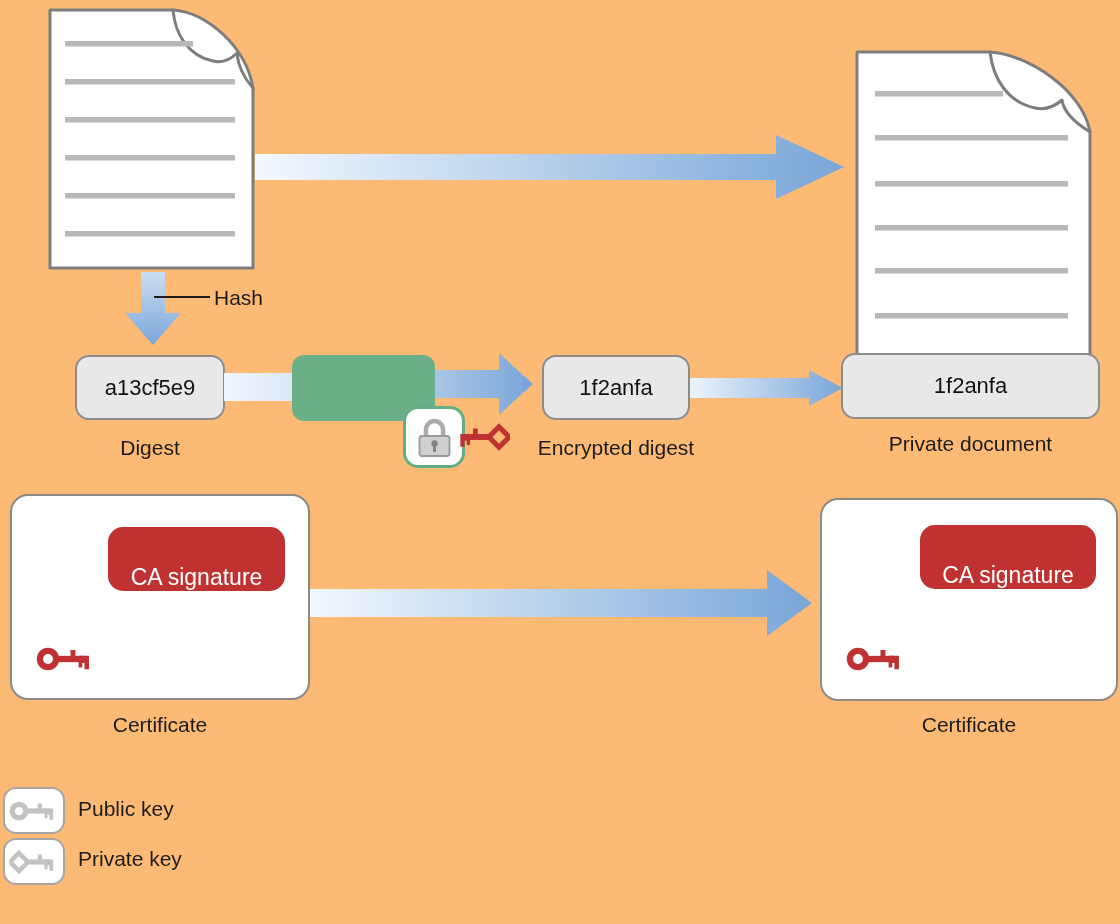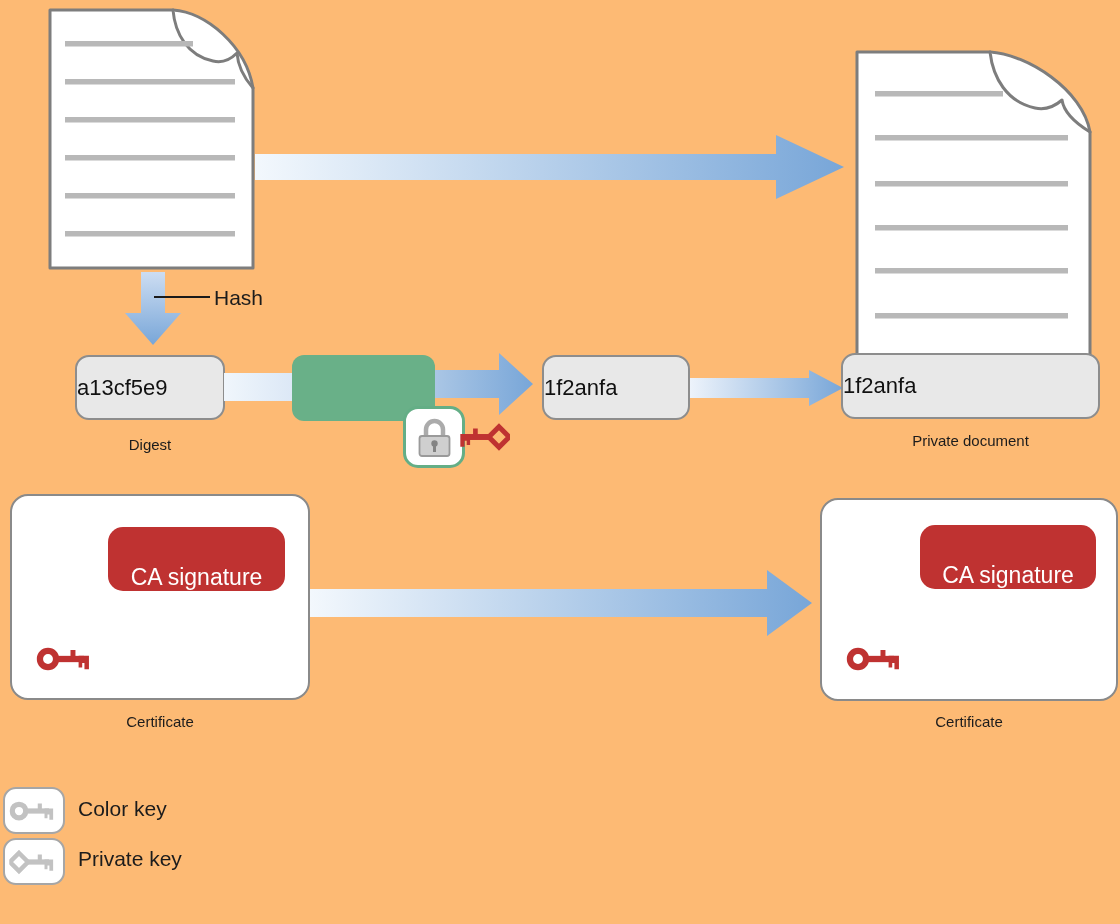--- a/index.html
+++ b/index.html
@@ -1,23 +1,23 @@
 <!DOCTYPE html>
 <html><head>
 <meta charset="utf-8">
 <style>
   html,body{margin:0;padding:0;background:#ffffff;}
   body{font-family:"Liberation Sans","DejaVu Sans",sans-serif;color:#1c1c1c;}
   .stage{position:relative;width:1120px;height:924px;background:#fdba74;overflow:hidden;padding-left:16px;}
   .abs{position:absolute;}
   .labeltx{font-size:21px;line-height:1.1;white-space:nowrap;}
-  .valuebox{display:flex;align-items:center;justify-content:flex-start;
+  .valuebox{display:flex;align-items:center;justify-content:center;
     background:#e8e8e8;border:2px solid #8d8d8d;border-radius:14px;
     font-size:22px;color:#111;box-sizing:border-box;}
-  .caption{text-align:center;font-size:15px;}
+  .caption{text-align:center;font-size:21px;}
   .cert{background:#ffffff;border:2px solid #8a8a8a;border-radius:18px;box-sizing:border-box;}
   .badge{display:flex;align-items:flex-end;justify-content:center;background:#bf3231;
     border-radius:15px;color:#ffffff;font-size:23px;font-weight:normal;}
   .lockbadge{background:#ffffff;border:3px solid #64ae86;border-radius:15px;
     display:flex;align-items:center;justify-content:center;box-sizing:border-box;}
   .legendbadge{background:#ffffff;border:2px solid #a6a6a6;border-radius:13px;
     display:flex;align-items:center;justify-content:center;box-sizing:border-box;}
   .callout{background:#1a1a1a;height:2px;}
   svg{display:block;}
 </style>
@@ -111,20 +111,21 @@
   </div>
   <svg class="abs" style="left:451px;top:420px;z-index:6;color:#bf3231;" width="62" height="34" viewBox="0 0 66 40">
     <g transform="translate(66,0) scale(-1,1)">
         <use href="#key-diamond"></use>
       </g>
   </svg>
 
   <div class="abs valuebox" style="left:542px;top:355px;width:148px;height:65px;">
     <span>1f2anfa</span>
   </div>
+  <div class="abs caption" style="left:516px;top:436px;width:200px;">Encrypted digest</div>
 
   <svg class="abs" style="left:690px;top:370px;" width="153" height="36">
     <polygon points="0,8 119,8 119,0 153,18 119,36 119,28 0,28" fill="url(#gradFaint2)"></polygon>
   </svg>
 
   <svg class="abs" style="left:855px;top:50px;" width="237" height="310" viewBox="0 0 237 310">
     <path d="M2,2 L135,2 C172,4 228,40 235,82 L235,308 L2,308 Z" fill="#ffffff" stroke="#7d7d7d" stroke-width="3" stroke-linejoin="round"></path>
     <path d="M135,2 C138,28 152,52 180,58 C189,60 199,57 207,50 C209,64 222,74 235,82" fill="#ffffff" stroke="#7d7d7d" stroke-width="3" stroke-linejoin="round" stroke-linecap="round"></path>
     <g fill="#b8b8b8">
       <rect x="20" y="41" width="128" height="5.5"></rect>
@@ -163,21 +164,21 @@
         <use href="#key-round"></use>
       </svg>
   </div>
   <div class="abs caption" style="left:820px;top:713px;width:298px;">Certificate</div>
 
   <div class="abs legendbadge" style="left:3px;top:787px;width:62px;height:47px;">
     <svg width="50" height="30" viewBox="0 0 66 40" style="color:#c2c2c2;">
         <use href="#key-round"></use>
       </svg>
   </div>
-  <div class="abs labeltx" style="left:78px;top:797px;">Color key</div>
+  <div class="abs labeltx" style="left:78px;top:797px;">Public key</div>
 
   <div class="abs legendbadge" style="left:3px;top:838px;width:62px;height:47px;">
     <svg width="50" height="30" viewBox="0 0 66 40" style="color:#c2c2c2;">
         <use href="#key-diamond"></use>
       </svg>
   </div>
   <div class="abs labeltx" style="left:78px;top:847px;text-align:right;">Private key</div>
 
 
 </div>

